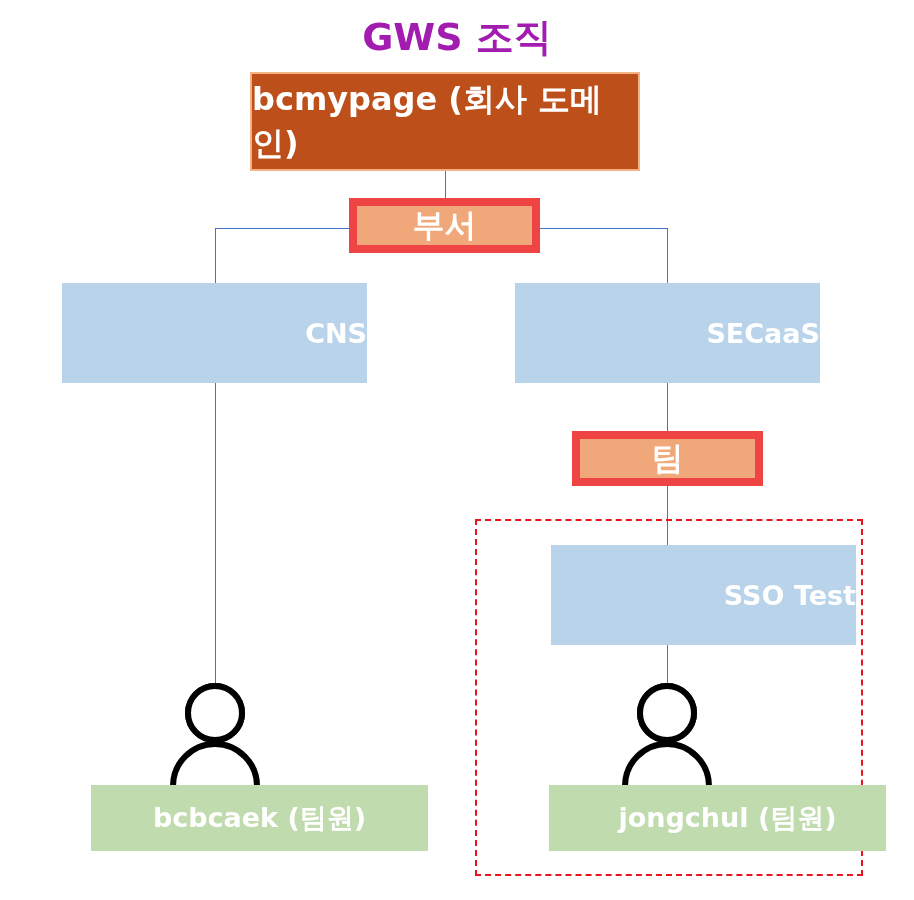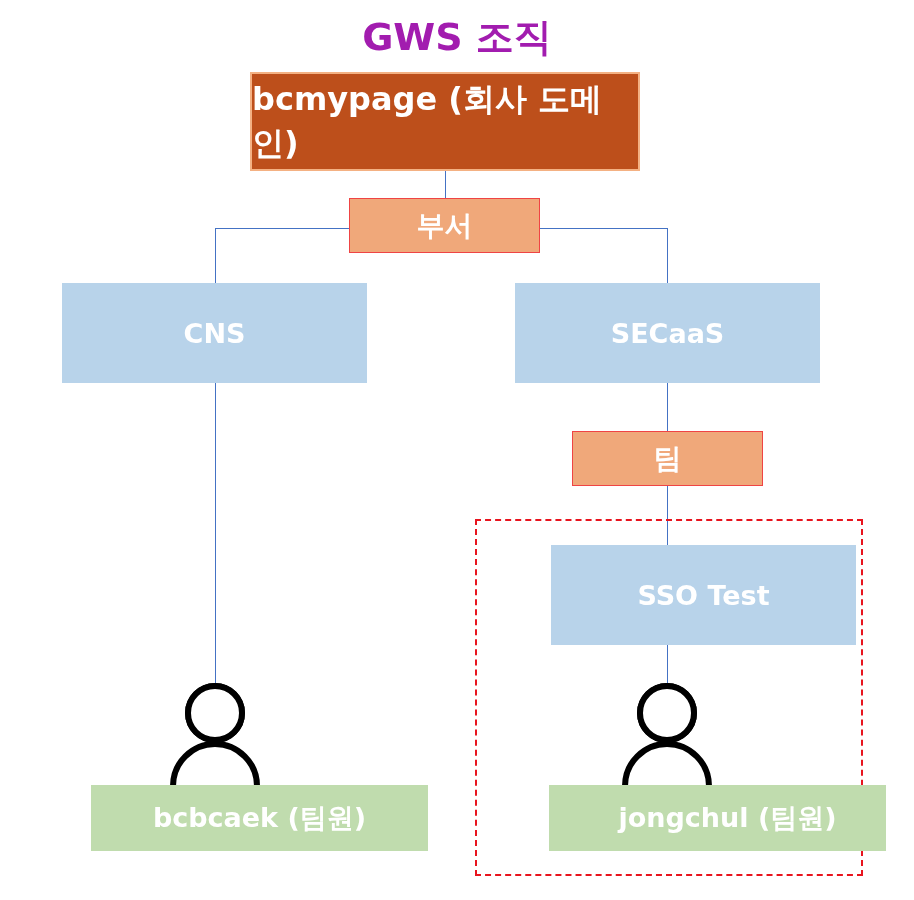--- a/index.html
+++ b/index.html
@@ -2,24 +2,24 @@
 <html><head>
 <meta charset="utf-8">
 <style>
   html, body { margin:0; padding:0; background:#ffffff; }
   body { width:914px; height:900px; position:relative; overflow:hidden;
          font-family:"DejaVu Sans", "Liberation Sans", sans-serif; }
   .abs { position:absolute; }
   .title { left:0; width:914px; top:12px; text-align:center; font-size:38px; font-weight:bold; color:#a21caf; }
   .box { display:flex; align-items:center; justify-content:center; color:#ffffff; font-weight:bold; box-sizing:border-box; }
   .root { left:250px; top:72px; width:390px; height:99px; background:#bd4f1b; border:2px solid #f4b183; font-size:32px; }
-  .orange { background:#f0a87a; border:1px solid #ef4444; font-size:28px; }
+  .orange { background:#f0a87a; border:8px solid #ef4444; font-size:32px; }
   .dept-label { left:349px; top:198px; width:191px; height:55px; }
   .team-label { left:572px; top:431px; width:191px; height:55px; }
-  .blue { background:#b8d3ea; font-size:27px; }
+  .blue { background:#b8d3ea; font-size:27px;justify-content:flex-end; }
   .cns { left:62px; top:283px; width:305px; height:100px; }
   .secaas { left:515px; top:283px; width:305px; height:100px; }
   .sso { left:515px; top:545px; width:305px; height:100px;margin-left:36px; }
   .green { background:#c0dcae; font-size:27px;margin-left:45px; }
   .m1 { left:46px; top:785px; width:337px; height:66px; }
   .m2 { left:504px; top:785px; width:337px; height:66px;padding-left:20px; }
   .line { background:#4472c4; }
   .dashed { left:475px; top:519px; width:388px; height:357px; border:2px dashed #e8141e; box-sizing:border-box; }
   svg.person { position:absolute; overflow:visible; }
 </style>

